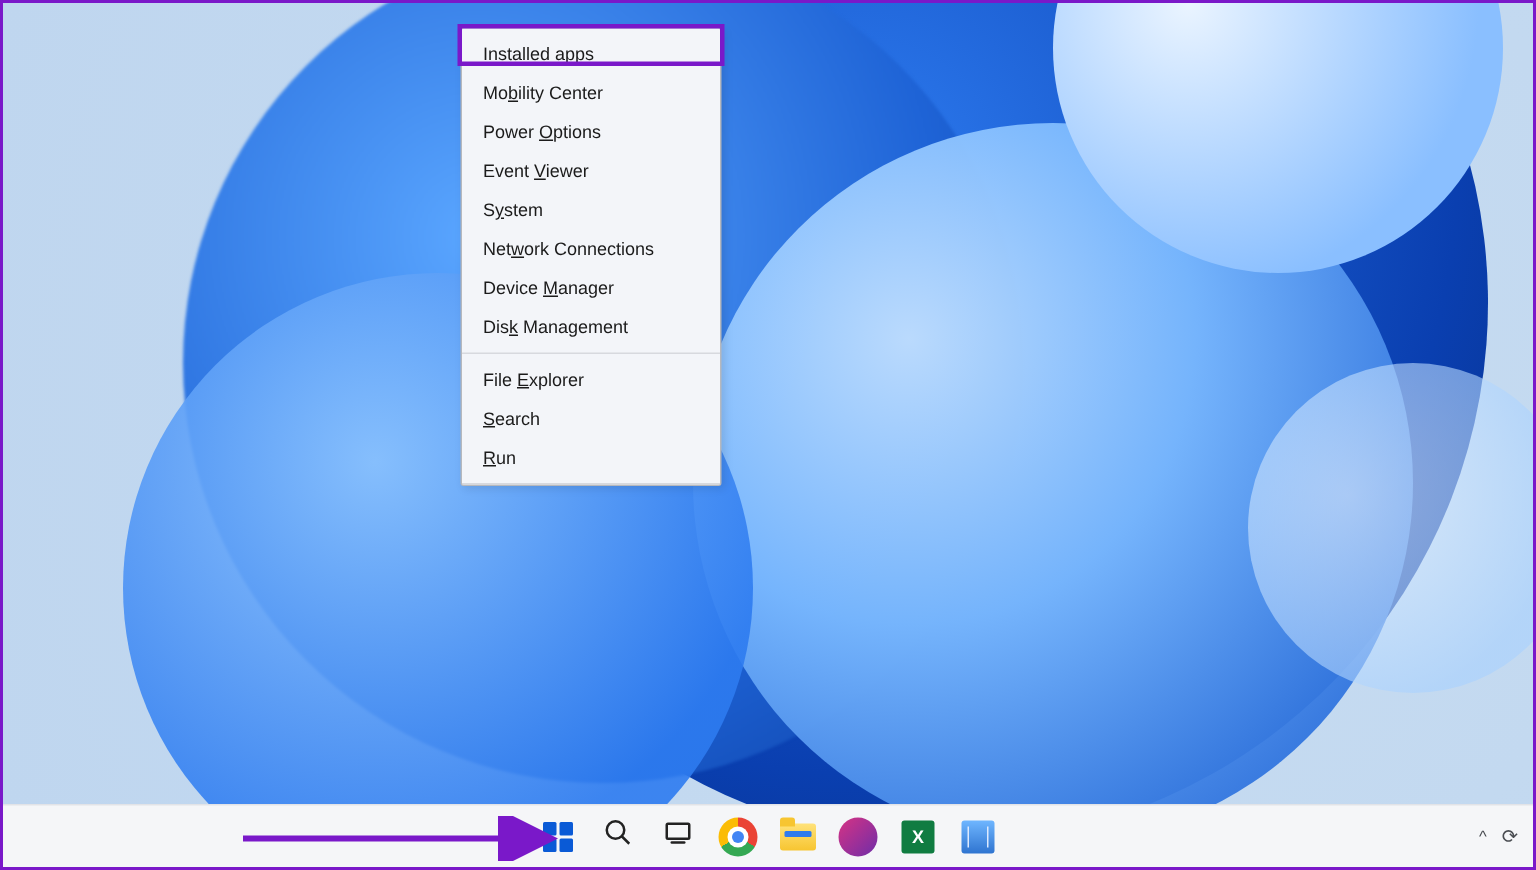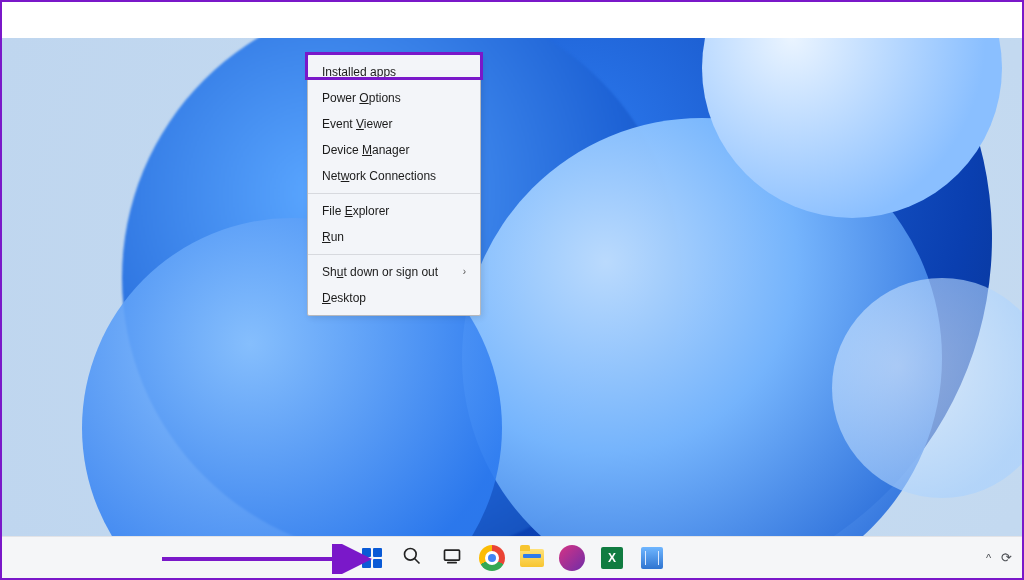--- a/index.html
+++ b/index.html
@@ -2,21 +2,20 @@
 <html><head>
 <meta charset="utf-8">
 <style>
   * { box-sizing: border-box; margin: 0; padding: 0; }
   html, body { width: 1024px; height: 580px; overflow: hidden; font-family: "Segoe UI", Arial, sans-serif; }
   body { border: 2px solid #7a18c9; }
   .desktop {
     position: absolute; inset: 2px 2px 44px 2px;
     background: radial-gradient(circle at 70% 50%, #c7dcf1 0%, #bfd6ef 100%);
     overflow: hidden;
-    margin-top: 36px;
   }
   
   .petal { position: absolute; border-radius: 50%; }
   .p1 { width: 720px; height: 720px; left: 270px; top: -160px;
         background: radial-gradient(circle at 40% 40%, #2d7bf0 0%, #0a3fb0 65%, #062a7a 100%);
         transform: rotate(10deg); }
   .p2 { width: 560px; height: 560px; left: 120px; top: -40px;
         background: radial-gradient(circle at 35% 35%, #5aa6ff 0%, #1e63d6 60%, #0b3da0 100%);
         filter: blur(1px); }
   .p3 { width: 420px; height: 420px; left: 80px; top: 180px;
@@ -87,51 +86,54 @@
   <div class="petal p3"></div>
   <div class="petal p5"></div>
   <div class="petal p6"></div>
 
   <div class="ctx-menu" id="ctx-menu">
       <div class="ctx-group">
         <div class="ctx-item">
           <span>Installed apps</span>
         </div>
         <div class="ctx-item">
+          <span>Mo<span class="accel">b</span>ility Center</span>
+        </div>
+        <div class="ctx-item">
           <span>Power <span class="accel">O</span>ptions</span>
         </div>
         <div class="ctx-item">
           <span>Event <span class="accel">V</span>iewer</span>
         </div>
         <div class="ctx-item">
+          <span>S<span class="accel">y</span>stem</span>
+        </div>
+        <div class="ctx-item">
+          <span>Net<span class="accel">w</span>ork Connections</span>
+        </div>
+        <div class="ctx-item">
           <span>Device <span class="accel">M</span>anager</span>
         </div>
         <div class="ctx-item">
-          <span>Net<span class="accel">w</span>ork Connections</span>
+          <span>Dis<span class="accel">k</span> Management</span>
         </div>
       </div>
       <div class="ctx-sep"></div>
       <div class="ctx-group">
         <div class="ctx-item">
           <span>File <span class="accel">E</span>xplorer</span>
         </div>
         <div class="ctx-item">
+          <span><span class="accel">S</span>earch</span>
+        </div>
+        <div class="ctx-item">
           <span><span class="accel">R</span>un</span>
         </div>
       </div>
       <div class="ctx-sep"></div>
-      <div class="ctx-group">
-        <div class="ctx-item">
-          <span>Sh<span class="accel">u</span>t down or sign out</span>
-          <span class="submenu-arrow">›</span>
-        </div>
-        <div class="ctx-item">
-          <span><span class="accel">D</span>esktop</span>
-        </div>
-      </div>
     </div>
   <div class="highlight-box"></div>
 </div>
 
 <div class="taskbar">
   <div class="task-center" id="task-center">
       <div class="tb-item">
         <div class="winlogo">
           <span></span>
           <span></span>

